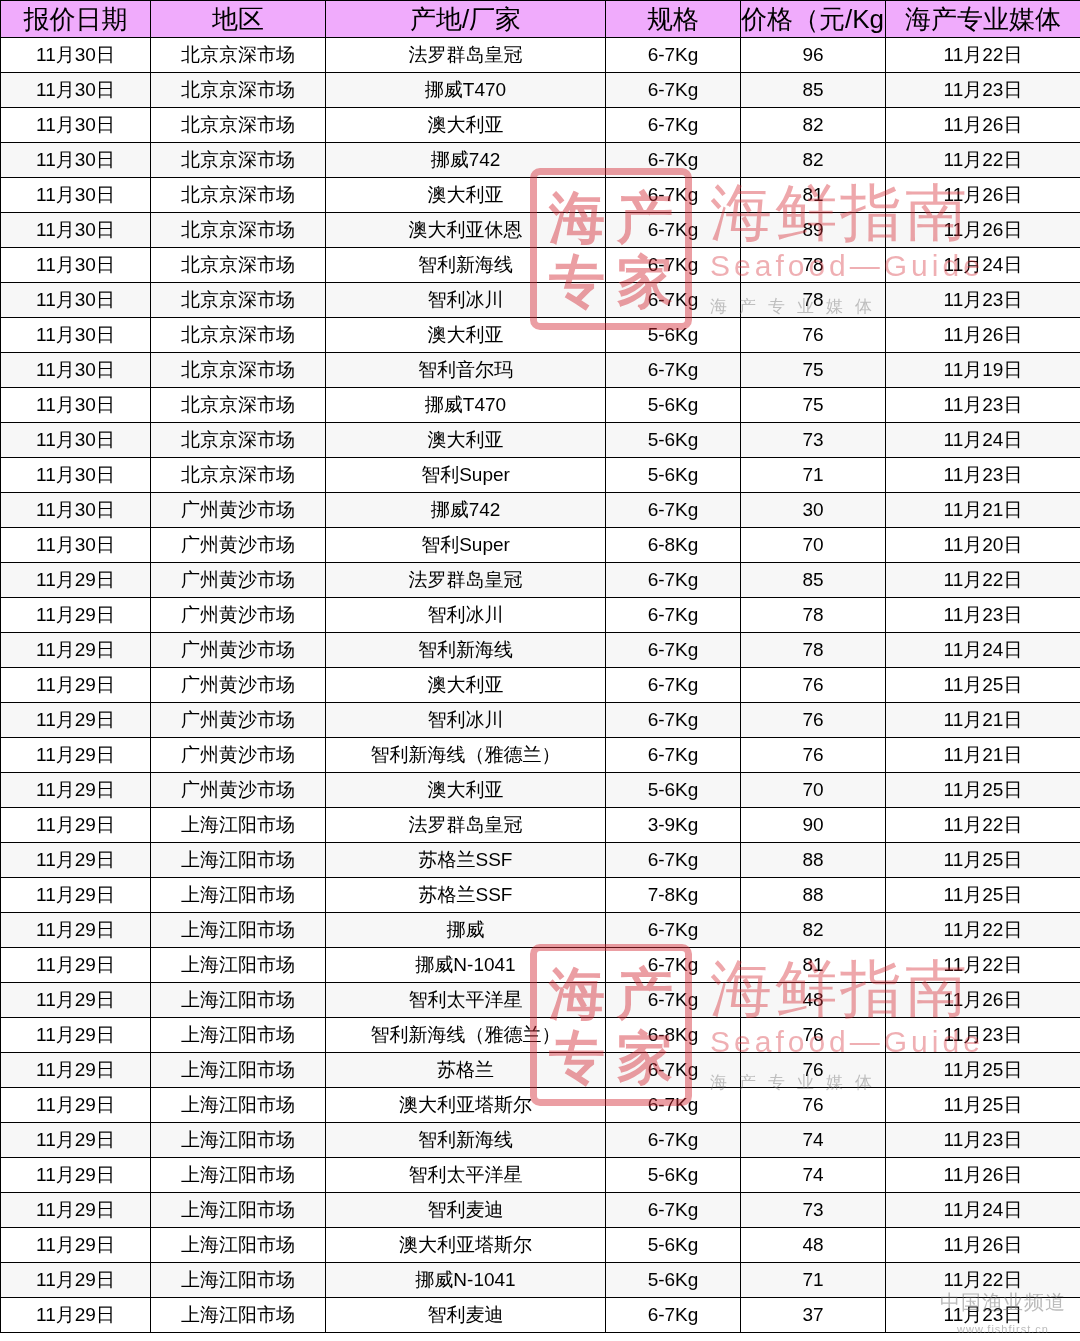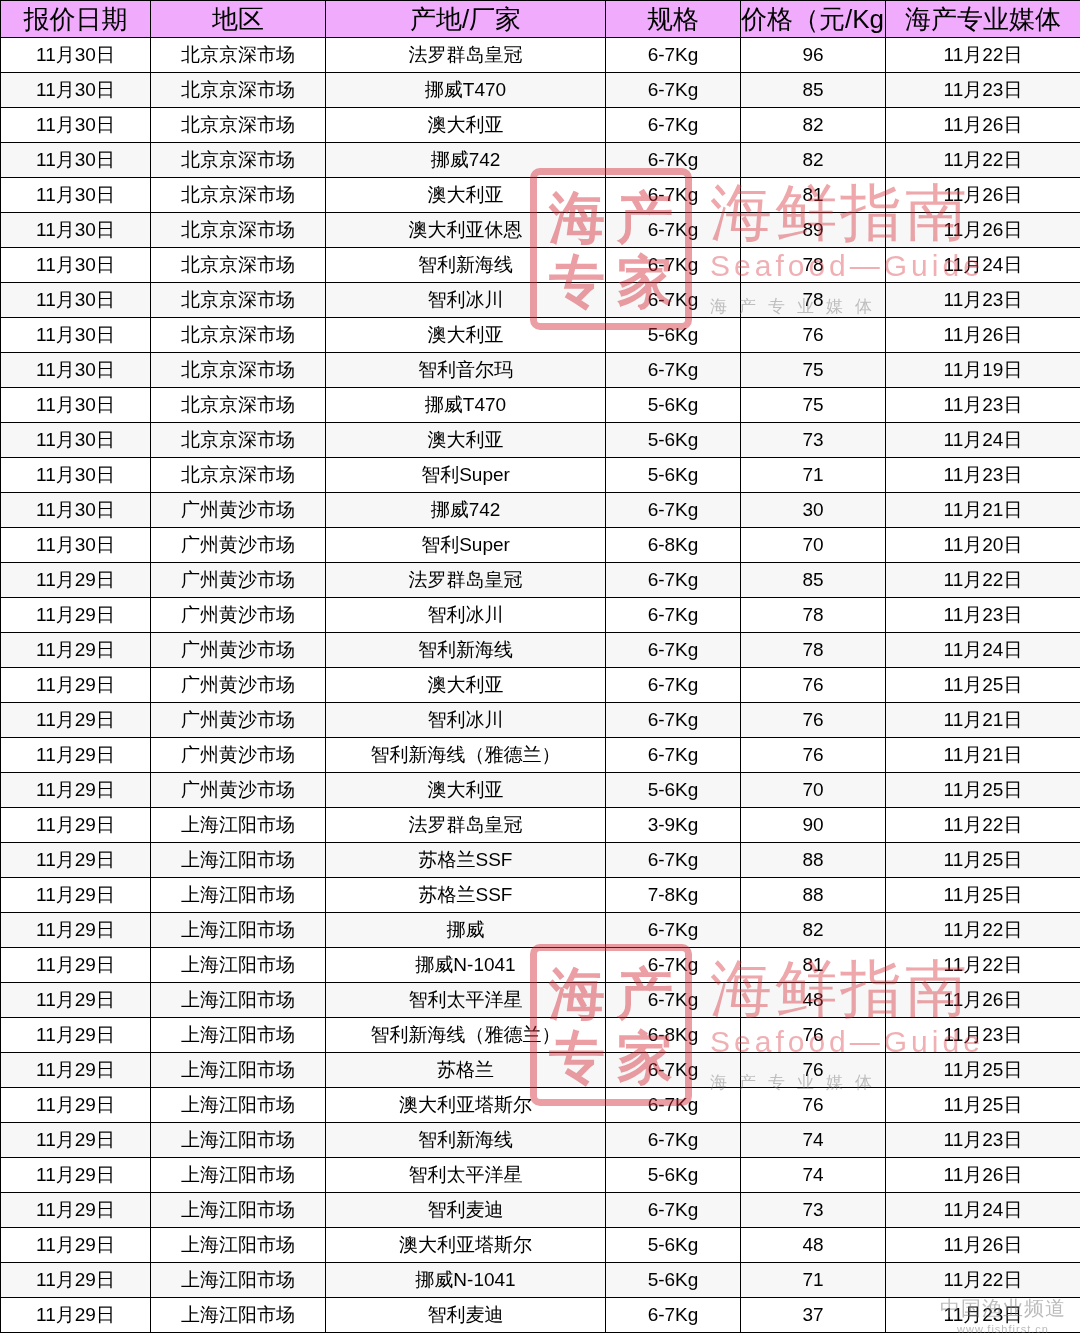--- a/index.html
+++ b/index.html
@@ -120,21 +120,21 @@
     pointer-events: none;
   }
   #wm-corner .c-main {
     font-size: 20px;
     letter-spacing: 1px;
     text-align: right;
   }
   #wm-corner .c-sub {
     font-size: 11px;
     letter-spacing: 1px;
-    margin-top: 1px;
+    margin-top: 7px;
   }
 </style>
 </head>
 <body>
 
 <table id="price-table">
   <colgroup>
     <col class="c0">
       <col class="c1">
       <col class="c2">

